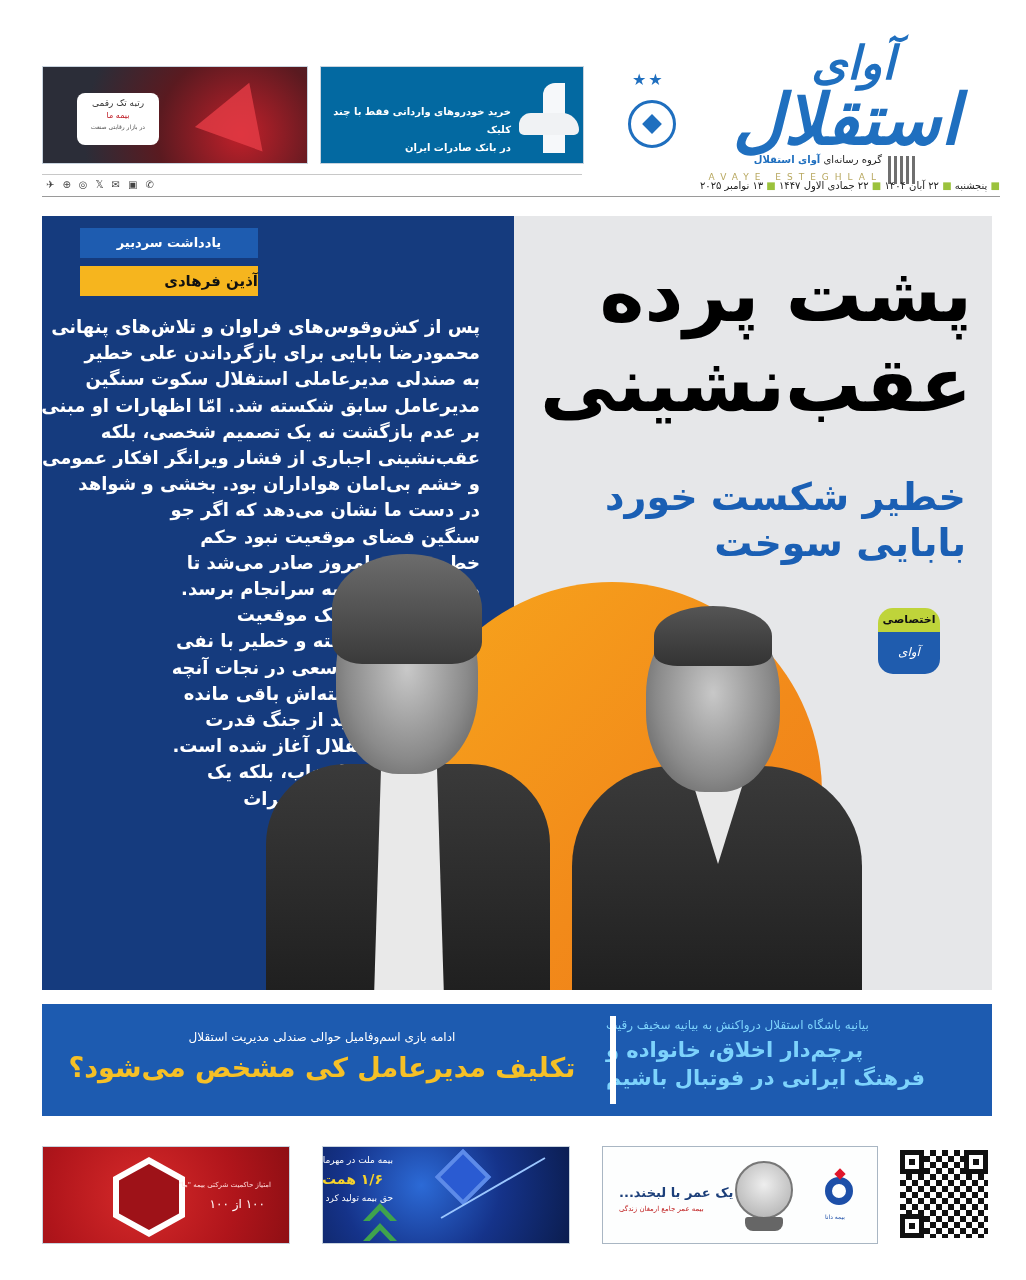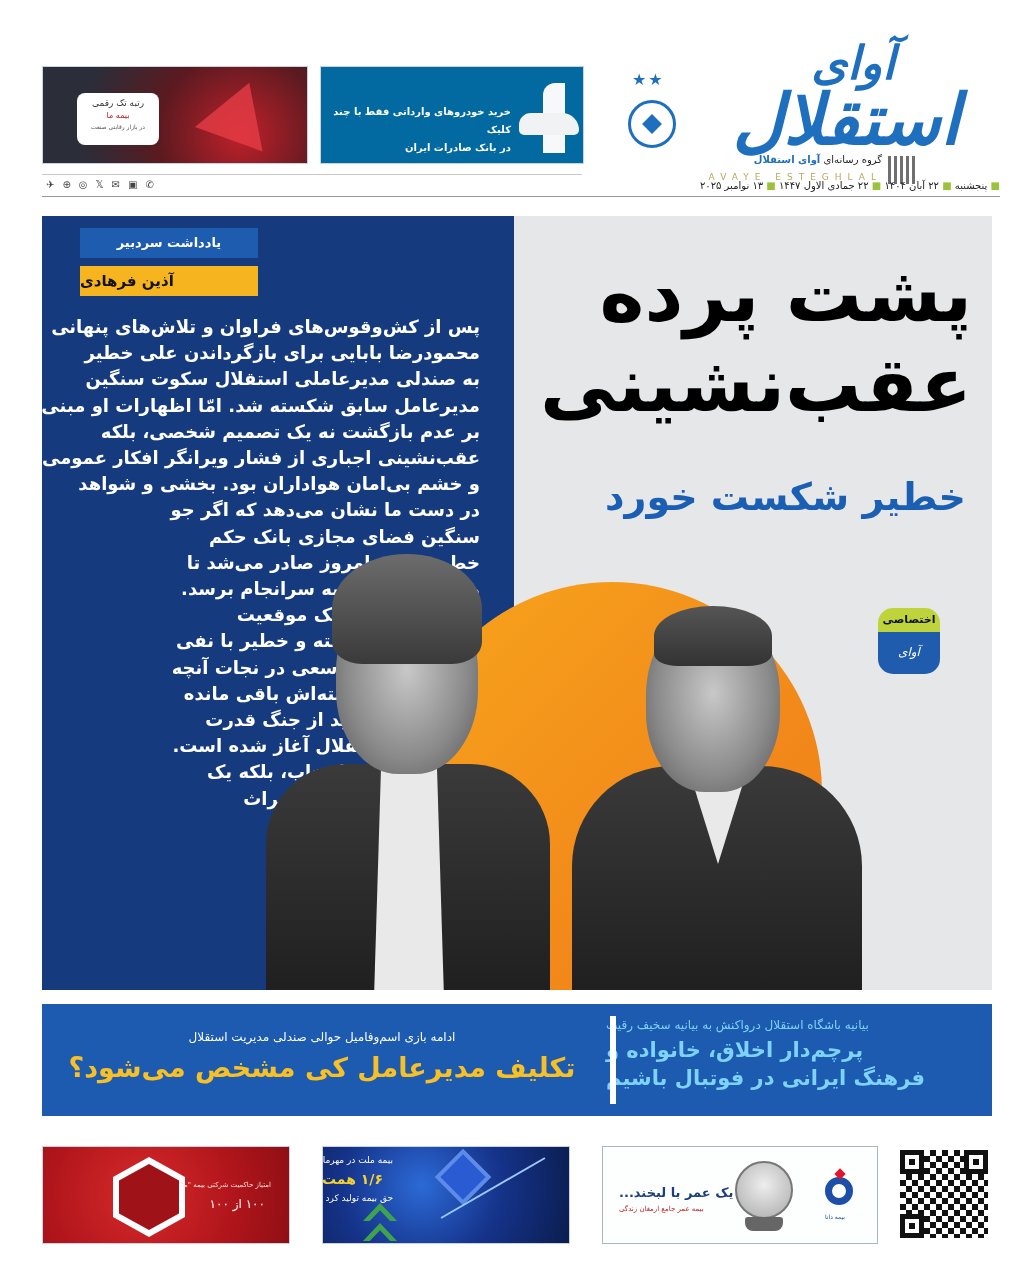--- a/index.html
+++ b/index.html
@@ -35,21 +35,21 @@
   .dateline { position: absolute; left: 42px; top: 180px; width: 958px; height: 14px; font-size: 10px; color: #222; }
   .dateline .date { position: absolute; right: 0; top: 0; }
   .dateline .date .dot { color: #9bc23c; }
   .dateline .socials { position: absolute; left: 4px; top: -1px; direction: ltr; display: flex; gap: 8px; font-size: 10px; color: #444; }
   .rule { position: absolute; left: 42px; width: 958px; height: 1px; background: #9a9a9a; }
 
   
   .feature { position: absolute; left: 42px; top: 216px; width: 950px; height: 774px; background: #e6e7e9; overflow: hidden; }
   .editorial { position: absolute; left: 0; top: 0; width: 472px; height: 774px; background: #153b7e; padding-left: 32px; }
   .tag-blue { position: absolute; left: 38px; top: 12px; width: 178px; height: 30px; background: #1e5cb0; color: #fff; font-size: 13px; font-weight: bold; text-align: center; line-height: 30px; }
-  .tag-yellow { position: absolute; left: 38px; top: 50px; width: 178px; height: 30px; background: #f6b51e; color: #111; font-size: 15px; font-weight: bold; text-align: left; line-height: 30px; }
+  .tag-yellow { position: absolute; left: 38px; top: 50px; width: 178px; height: 30px; background: #f6b51e; color: #111; font-size: 15px; font-weight: bold; text-align: right; line-height: 30px; }
   .editorial-body { position: absolute; left: 28px; top: 98px; width: 410px; color: #fff; font-size: 18px; font-weight: bold; line-height: 26.2px; text-align: right; }
   .editorial-body div { white-space: nowrap; }
 
   .sun { position: absolute; left: 360px; top: 366px; width: 420px; height: 420px; border-radius: 50%; background: linear-gradient(135deg, #f7a51c 0%, #f28a1a 60%, #ef7c18 100%); }
   .person { position: absolute; }
   .person .head { position: absolute; border-radius: 46% 46% 44% 44%; background: radial-gradient(ellipse at 50% 45%, #c8c8c8 0%, #8a8a8a 60%, #555 100%); }
   .person .hair { position: absolute; border-radius: 50% 50% 20% 20%; background: linear-gradient(180deg, #6c6c6c, #3a3a3a); }
   .person .body { position: absolute; background: linear-gradient(180deg, #3a3a3a, #1e1e1e); border-radius: 80px 80px 0 0; }
   .person .shirt { position: absolute; background: #e9e9e9; }
   .p1 { left: 224px; top: 338px; width: 280px; height: 440px; }
@@ -163,21 +163,21 @@
     <div class="tag-yellow">آذین فرهادی</div>
     <div class="editorial-body">
       <div>پس از کش‌وقوس‌های فراوان و تلاش‌های پنهانی</div>
       <div>محمودرضا بابایی برای بازگرداندن علی خطیر</div>
       <div>به صندلی مدیرعاملی استقلال سکوت سنگین</div>
       <div>مدیرعامل سابق شکسته شد. امّا اظهارات او مبنی</div>
       <div>بر عدم بازگشت نه یک تصمیم شخصی، بلکه</div>
       <div>عقب‌نشینی اجباری از فشار ویرانگر افکار عمومی</div>
       <div>و خشم بی‌امان هواداران بود. بخشی و شواهد</div>
       <div style="padding-right:0; margin-left:100px">در دست ما نشان می‌دهد که اگر جو</div>
-      <div style="margin-left:150px">سنگین فضای مجازی بانک حکم</div>
+      <div style="margin-left:150px">سنگین فضای موقعیت نبود حکم</div>
       <div style="margin-left:150px">خطیر همین امروز صادر می‌شد تا</div>
       <div style="margin-left:150px">مأموریت بابایی به سرانجام برسد.</div>
       <div style="margin-left:170px">اکنون بابایی در یک موقعیت</div>
       <div style="margin-left:150px">تدافعی قرار گرفته و خطیر با نفی</div>
       <div style="margin-left:150px">هرگونه مذاکره، سعی در نجات آنچه</div>
       <div style="margin-left:150px">از اعتبارش نداشته‌اش باقی مانده</div>
       <div style="margin-left:150px">دارد. فصلی جدید از جنگ قدرت</div>
       <div style="margin-left:140px">در باشگاه استقلال آغاز شده است.</div>
       <div style="margin-left:140px">گُد نمیام نه یک انتخاب، بلکه یک</div>
       <div style="margin-left:180px">عقب‌نشینی بود زیرا میراث</div>
@@ -202,20 +202,21 @@
     <div class="head"></div>
     <div class="hair"></div>
   </div>
 
   <h1 class="headline">
     <div>پشت پرده</div>
     <div>عقب‌نشینی</div>
   </h1>
   <h2 class="subhead">
     <div>خطیر شکست خورد</div>
+    <div>بابایی سوخت</div>
   </h2>
 
   <div class="exclusive">
     <div class="top">اختصاصی</div>
     <div class="bottom">آوای استقلال</div>
   </div>
 </section>
 
 <section class="band">
   <div class="story-right">

